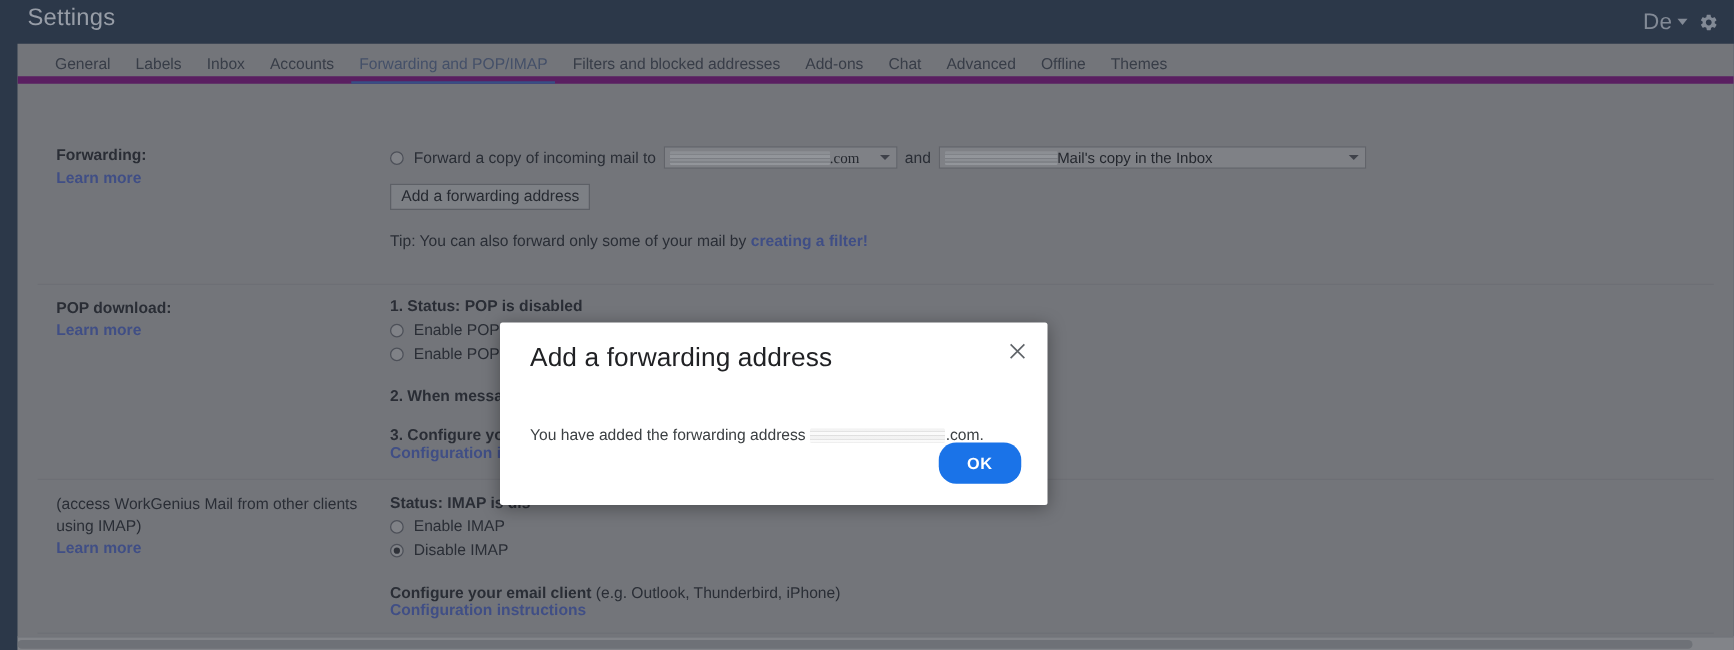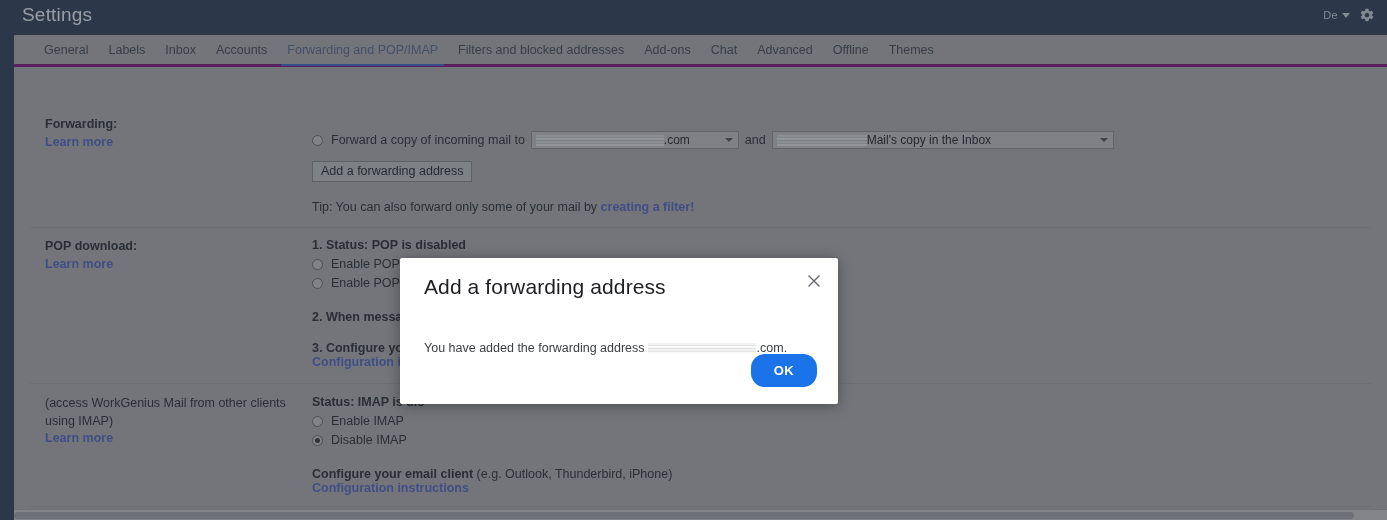--- a/index.html
+++ b/index.html
@@ -19,43 +19,43 @@
   #app-title {
     position: absolute; left: 22px; top: 4px;
     font-size: 19px; color: #c8cfd8; font-weight: 400;
     letter-spacing: .2px;
   }
   #topright {
     position: absolute; right: 12px; top: 7px;
     display: flex; align-items: center; gap: 9px;
     color: #aab3c0;
   }
-  #lang-label { font-size: 11px; letter-spacing: .3px; }
+  #lang-label { font-size: 18px; letter-spacing: .3px; }
   #lang-caret {
     width: 0; height: 0; margin-left: -5px;
     border-left: 4px solid transparent; border-right: 4px solid transparent;
     border-top: 5px solid #aab3c0;
   }
   .gear { width: 16px; height: 16px; display: block; }
 
   
   #panel {
     position: absolute; left: 14px; top: 35px;
     width: 1373px; height: 485px;
     background: #949699;
     overflow: hidden;
   }
 
   
   #tabs {
     position: relative;
     height: 32px;
-    border-bottom: 3px solid #701a75;
+    border-bottom: 6px solid #701a75;
     padding-left: 20px;
-    display: flex; align-items: center; gap: 0;
+    display: flex; align-items: flex-start; gap: 0;
   }
   .tab {
     position: relative;
     font-size: 12.5px;
     color: #3f4550;
     padding: 0 10px;
     height: 32px;
     display: flex; align-items: center;
     white-space: nowrap;
     cursor: pointer;
@@ -220,24 +220,24 @@
   </div>
 
   <div id="content">
 
     <div class="label-col" style="top:49px;">
       <div class="bold">Forwarding:</div>
       <div class="link">Learn more</div>
     </div>
 
     <div class="field-col" style="top:48px;">
-      <div class="opt" style="margin-top:16px;align-items:center;">
+      <div class="opt" style="margin-top:2px;align-items:center;">
         <span class="radio"></span>
         <span>Forward a copy of incoming mail to</span>
-        <span class="select" style="width:208px; margin-left:6px;">
+        <span class="select" style="width:187px; margin-left:6px;font-family:Liberation Serif, serif;">
           <span class="redacted" style="width:128px;"></span>
           <span>.com</span>
           <span class="caret"></span>
         </span>
         <span style="margin:0 6px;">and</span>
         <span class="select" style="width:342px;">
           <span class="redacted" style="width:90px;"></span>
           <span>Mail's copy in the Inbox</span>
           <span class="caret"></span>
         </span>

